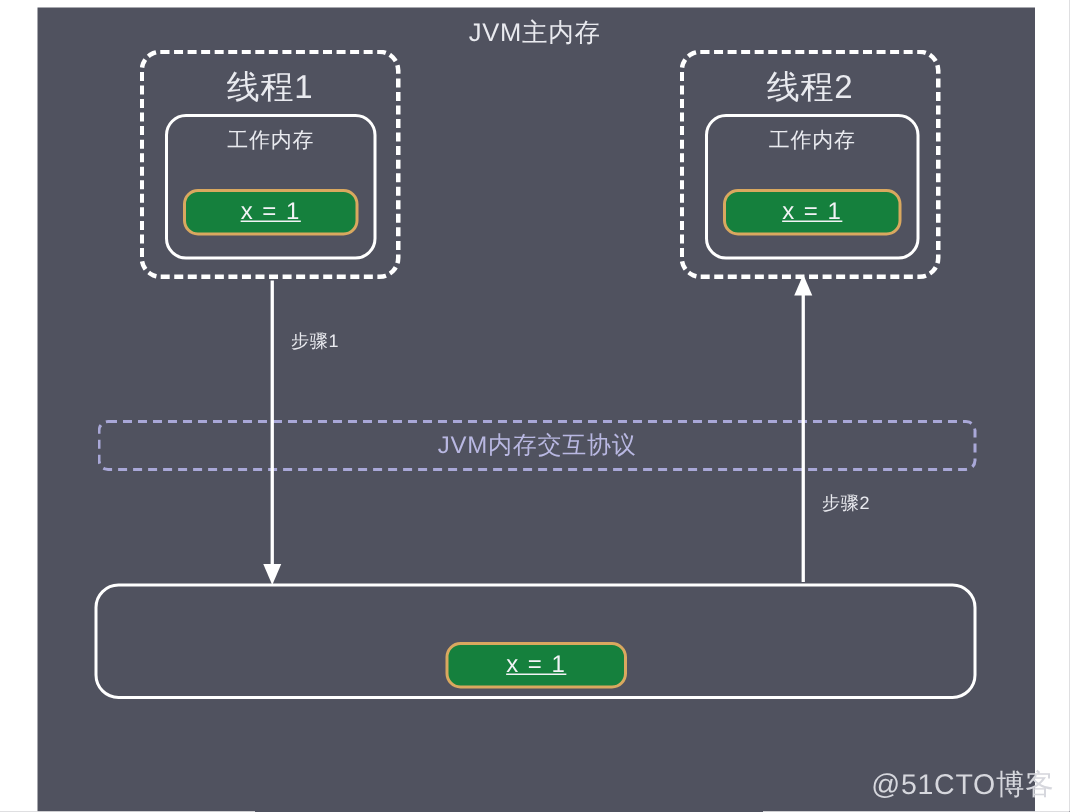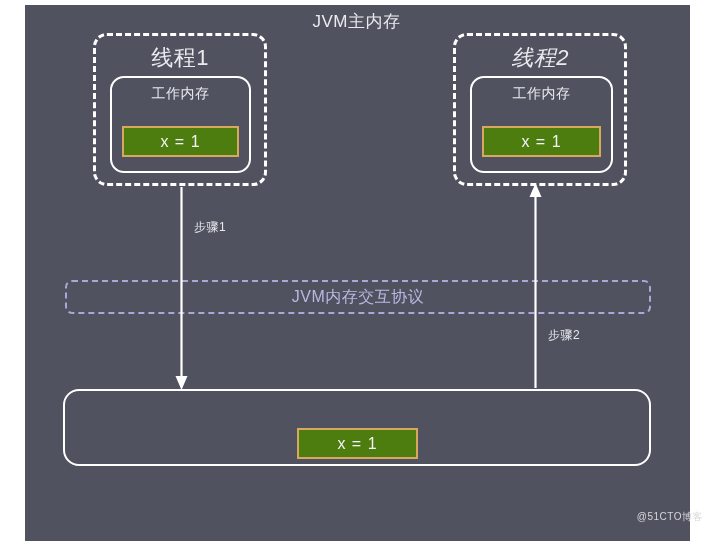--- a/index.html
+++ b/index.html
@@ -52,29 +52,30 @@
     left: 0;
     right: 0;
     text-align: center;
     color: #e9eaef;
     font-size: 14px;
     letter-spacing: 0.5px;
   }
   .var-box {
     position: absolute;
     border: 2.5px solid #d9a85f;
-    border-radius: 0;
-    box-sizing: border-box;
-    background: #4d7c0f;
+    border-radius: 10px;
+    box-sizing: border-box;
+    background: #15803d;
     color: #f2f3f6;
     font-size: 16px;
     display: flex;
     align-items: center;
     justify-content: center;
     letter-spacing: 1px;
+    text-decoration: underline;
   }
 
   
   #protocol-box {
     position: absolute;
     left: 65px;
     top: 280px;
     width: 586px;
     height: 34px;
     border: 2px dashed #a9a8d8;
@@ -135,21 +136,21 @@
     text-align: center;
     color: #e9eaef;
     font-size: 17px;
     letter-spacing: 1px;
   }
   #watermark {
     position: absolute;
     right: 10px;
     top: 510px;
     color: #d6d7dd;
-    font-size: 10px;
+    font-size: 19px;
     letter-spacing: 0.5px;
   }
 </style>
 </head>
 <body>
 
 <div id="canvas">
 
   <div id="panel"></div>
 
@@ -158,21 +159,21 @@
   <div class="thread-title" style="left:93px; top:43px; width:174px;">线程1</div>
 
   <div class="working-box" style="left:110px; top:76px; width:141px; height:97px;">
   </div>
   <div class="working-title" style="left:110px; top:85px; width:141px;">工作内存</div>
 
   <div class="var-box" style="left:122px; top:126px; width:117px; height:31px;">x = 1</div>
 
   <div class="thread-box" style="left:453px; top:33px; width:174px; height:153px;">
   </div>
-  <div class="thread-title" style="left:453px; top:43px; width:174px;font-style:italic;">线程2</div>
+  <div class="thread-title" style="left:453px; top:43px; width:174px;">线程2</div>
 
   <div class="working-box" style="left:470px; top:76px; width:143px; height:97px;">
   </div>
   <div class="working-title" style="left:470px; top:85px; width:143px;">工作内存</div>
 
   <div class="var-box" style="left:482px; top:126px; width:119px; height:31px;">x = 1</div>
 
   <div id="protocol-box">
     <span id="protocol-label">JVM内存交互协议</span>
   </div>

